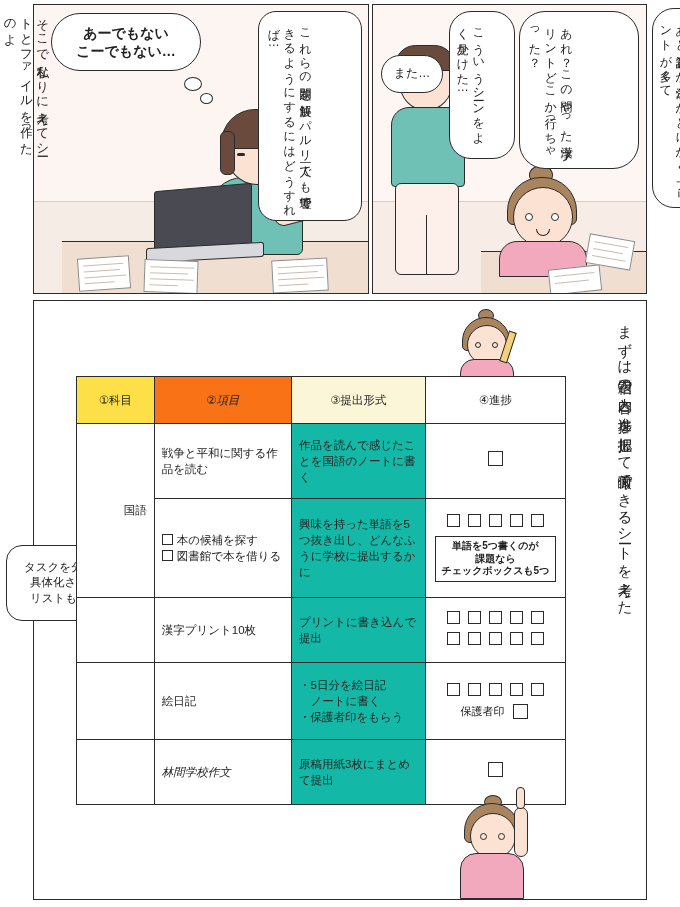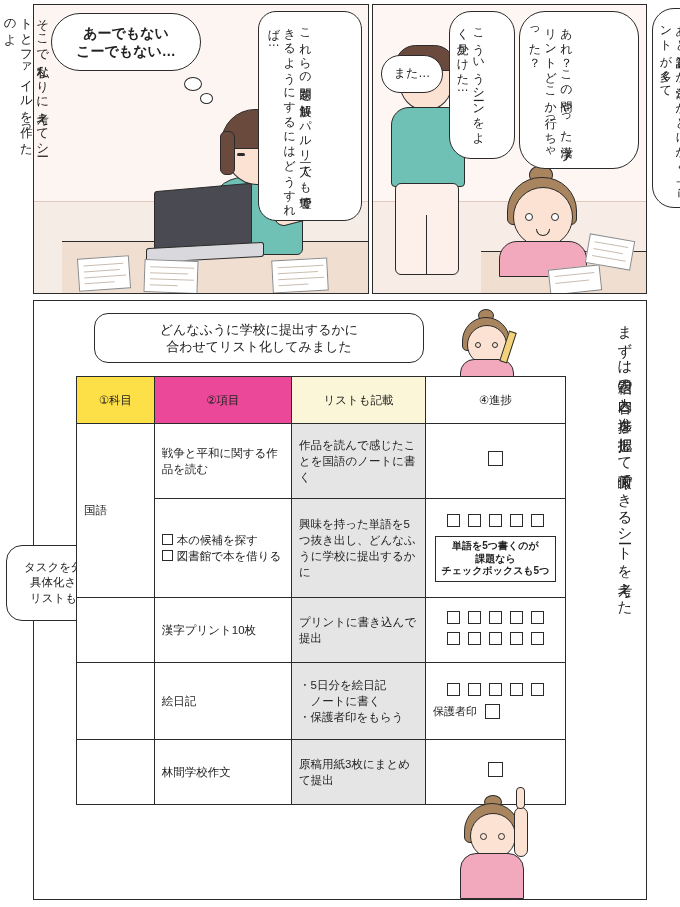--- a/index.html
+++ b/index.html
@@ -103,40 +103,40 @@
   table.list th,table.list td{
     border:1.3px solid #2b2b2b;
     padding:6px 7px;
     vertical-align:middle;
     line-height:1.4;
   }
   table.list thead th{
     text-align:center;font-weight:normal;height:34px;
   }
   th.c1{width:74px;background:#fde047;}
-  th.c2{width:146px;background:#ec4899;}
+  th.c2{width:146px;background:#f97316;font-style:italic;}
   th.c3{width:140px;background:#fbf6d8;}
   th.c4{width:130px;background:#fff;}
-  td.c1{text-align:left;font-family:Liberation Serif, serif;}
-  td.c3{background:#e5e5e5;}
+  td.c1{text-align:right;font-family:Liberation Serif, serif;}
+  td.c3{background:#14b8a6;}
   td.c4{text-align:center;}
 
   .cb{
     display:inline-block;width:15px;height:15px;border:1.4px solid #2b2b2b;
     box-sizing:border-box;margin:2px 2.5px;background:#fff;
   }
   .cb-sm{width:13px;height:13px;}
   .cbrow{display:block;text-align:center;white-space:nowrap;}
   .inline-cb{display:inline-block;width:11px;height:11px;border:1.3px solid #2b2b2b;margin-right:4px;box-sizing:border-box;vertical-align:-1px;}
   .note-hand{
     display:block;border:1.5px solid #2b2b2b;background:#fff;
     font-size:10px;line-height:1.25;padding:3px 4px;margin:3px 2px 2px;
     text-align:center;font-weight:bold;
   }
-  .guardian{display:flex;align-items:center;gap:6px;font-size:11px;}
+  .guardian{display:flex;align-items:center;justify-content:center;gap:6px;font-size:11px;}
 
   
   .sheet-caption{
     position:absolute;right:12px;top:14px;height:570px;
     font-size:14.5px;line-height:1.25;
   }
 
   
   .cap-left{
     position:absolute;font-size:12.5px;line-height:1.3;
@@ -254,24 +254,20 @@
       <div class="vtext" style="height:184px;font-size:12px;">あと計算とか漢字とかとにかくプリントが多くて</div>
     </div>
 
     <div class="cap-left" style="left:-31px;top:6px;width:30px;height:160px;">
       <div class="vtext" style="height:150px;">そこで私なりに考えてシートとファイルを作ったのよ</div>
     </div>
   </div>
 
   <div class="sheet">
 
-    <div class="bubble" style="left:60px;top:12px;width:330px;height:50px;border-radius:14px;display:flex;align-items:center;justify-content:center;text-align:center;font-size:13px;">
-      <span style="white-space:pre-line;">どんなふうに学校に提出するかに
-合わせてリスト化してみました</span>
-    </div>
 
     <div style="position:absolute;left:404px;top:8px;width:90px;height:66px;">
       <div style="position:absolute;left:40px;top:0px;width:16px;height:13px;background:#a9855f;border:1.5px solid #2b2b2b;border-radius:50%;box-sizing:border-box;"></div>
       <div style="position:absolute;left:24px;top:8px;width:48px;height:34px;background:#a9855f;border:1.5px solid #2b2b2b;border-radius:24px 24px 5px 5px;box-sizing:border-box;"></div>
       <div style="position:absolute;left:29px;top:16px;width:38px;height:38px;background:#fbe2d2;border:1.5px solid #2b2b2b;border-radius:50%;"></div>
       <div style="position:absolute;left:37px;top:33px;width:6px;height:6px;border:1.4px solid #2b2b2b;border-radius:50%;box-sizing:border-box;"></div>
       <div style="position:absolute;left:54px;top:33px;width:6px;height:6px;border:1.4px solid #2b2b2b;border-radius:50%;box-sizing:border-box;"></div>
       <div style="position:absolute;left:22px;top:50px;width:52px;height:24px;background:#f3a9bd;border:1.5px solid #2b2b2b;border-radius:14px 14px 0 0;"></div>
       <div style="position:absolute;left:66px;top:22px;width:6px;height:30px;background:#f2d27a;border:1.4px solid #2b2b2b;transform:rotate(18deg);"></div>
     </div>
@@ -284,21 +280,21 @@
 
     <div class="sheet-caption">
       <div class="vtext" style="height:560px;">まずは宿題の内容と進捗を把握して俯瞰できるシートを考えた</div>
     </div>
 
     <table class="list">
       <thead>
         <tr>
           <th class="c1">①科目</th>
           <th class="c2">②項目</th>
-          <th class="c3">リストも記載</th>
+          <th class="c3">③提出形式</th>
           <th class="c4">④進捗</th>
         </tr>
       </thead>
       <tbody>
 
         <tr>
           <td class="c1" rowspan="2">国語</td>
           <td class="c2" style="height:62px;">戦争と平和に関する作品を読む</td>
           <td class="c3">作品を読んで感じたことを国語のノートに書く</td>
           <td class="c4">
@@ -364,21 +360,21 @@
             </span>
             <span class="guardian">
               <span>保護者印</span>
               <span class="cb"></span>
             </span>
           </td>
         </tr>
 
         <tr>
           <td class="c1"></td>
-          <td class="c2" style="height:52px;">林間学校作文</td>
+          <td class="c2" style="height:52px;font-style:italic;">林間学校作文</td>
           <td class="c3">原稿用紙3枚にまとめて提出</td>
           <td class="c4">
             <span class="cb"></span>
           </td>
         </tr>
       </tbody>
     </table>
 
 
     <div style="position:absolute;left:404px;top:492px;width:110px;height:104px;">

